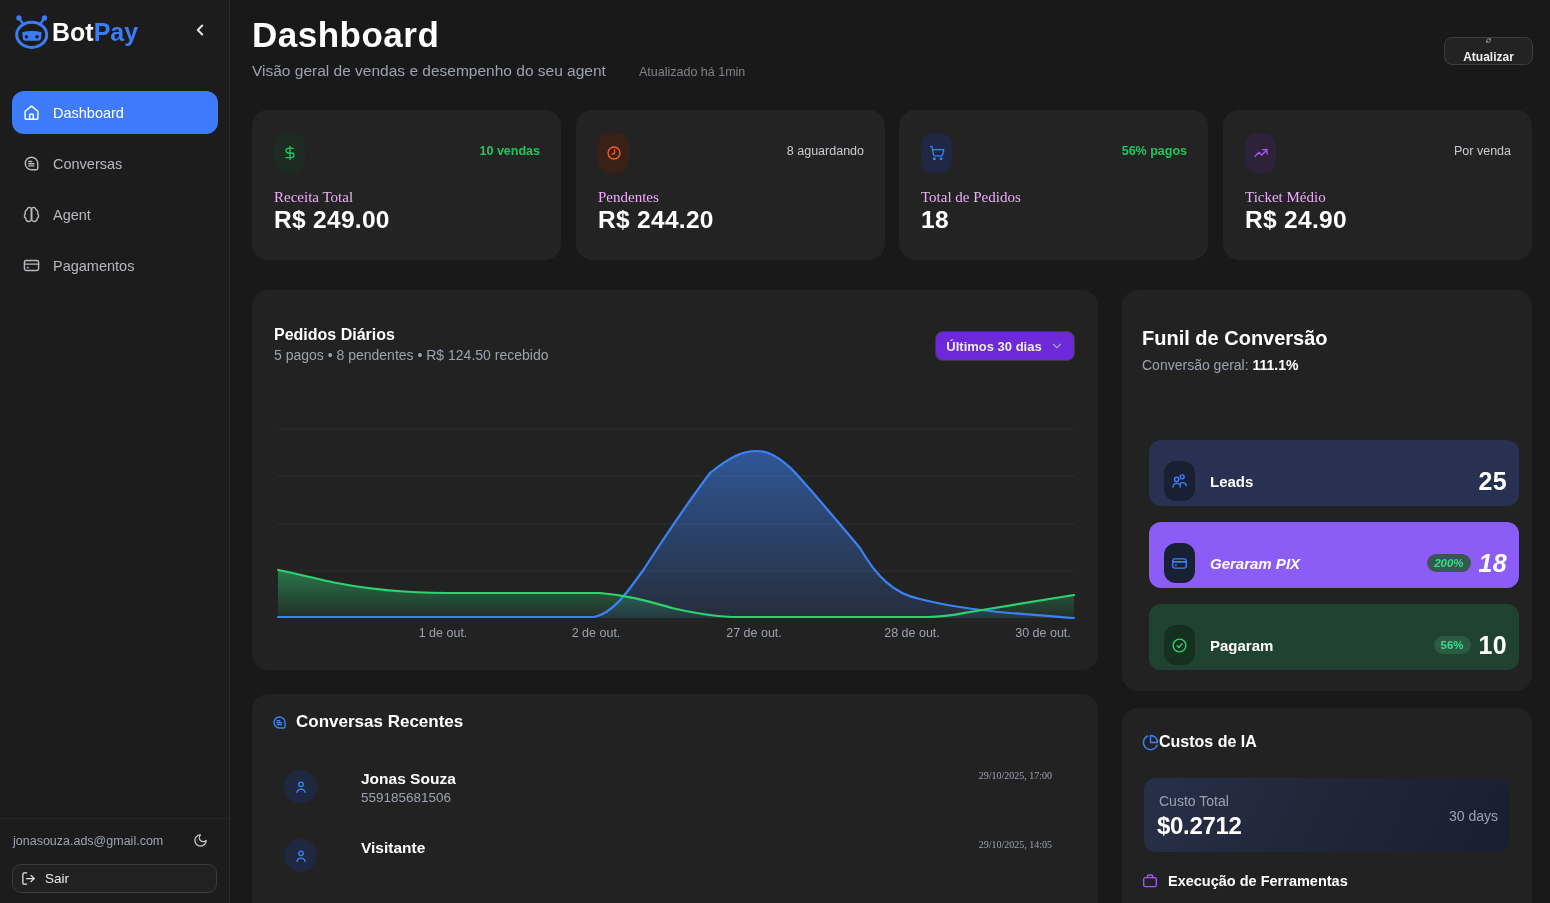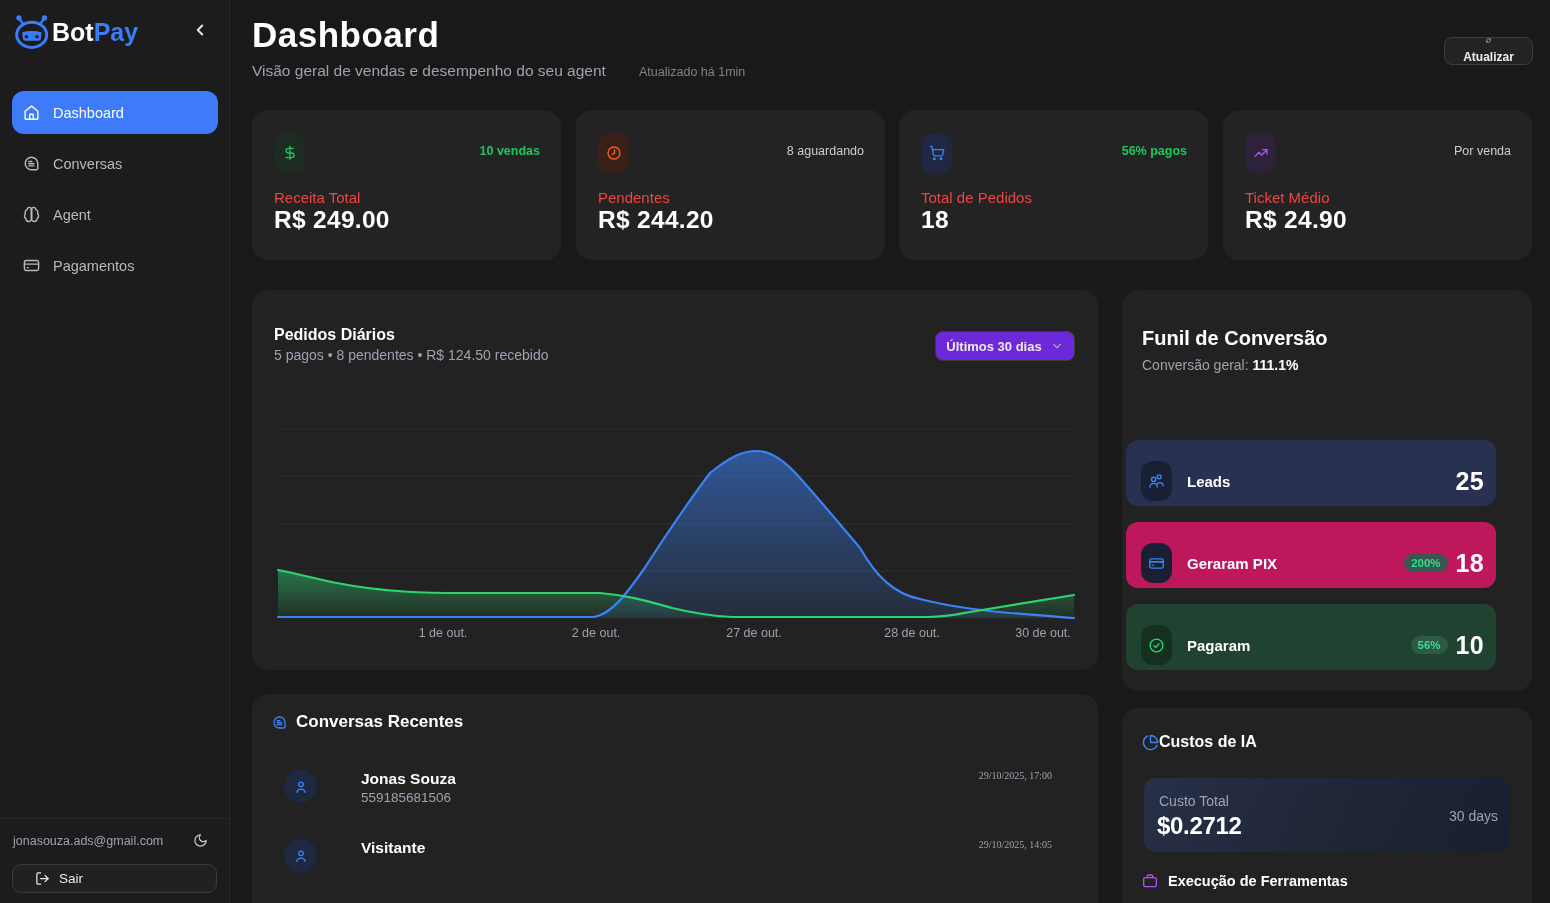--- a/index.html
+++ b/index.html
@@ -19,56 +19,56 @@
   .nav-item { height:43px; display:flex; align-items:center; gap:13px; padding:0 11px;
     border-radius:12px; color:#b6b9bf; font-size:14.5px; margin-bottom:8px; }
   .nav-item svg { width:17px; height:17px; flex:0 0 17px; }
   .nav-item.active { background:#3d7bfa; color:#fff; }
 
   #side-footer { position:absolute; left:0; bottom:0; width:100%; padding:14px 12px 10px;
     border-top:1px solid #272727; }
   #side-email { display:flex; align-items:center; justify-content:space-between;
     color:#9ca3af; font-size:12.5px; padding:0 9px 0 1px; }
   #sair { margin-top:16px; height:29px; border:1px solid #3a3a3a; border-radius:9px;
-    background:#212121; display:flex; align-items:center; gap:9px; padding:0 0 0 22px;
+    background:#212121; display:flex; align-items:center; gap:9px; padding:0 0 0 8px;
     color:#e8e8e8; font-size:13.5px; }
 
   
   #h-title { position:absolute; left:252px; top:15px; font-size:35px; font-weight:bold; letter-spacing:0.5px; }
   #h-sub { position:absolute; left:252px; top:62px; font-size:15.5px; color:#9ca3af; }
   #h-upd { position:absolute; left:639px; top:65px; font-size:12.5px; color:#7e8389; }
   #btn-refresh { position:absolute; left:1444px; top:37px; width:89px; height:28px;
     border:1px solid #3d3d3d; border-radius:8px; background:#232323; display:flex;
     align-items:center; justify-content:center; gap:7px; font-size:12px; font-weight:bold; color:#f0f0f0;flex-direction:column; }
 
   
   .stat { position:absolute; top:110px; width:309px; height:150px; background:#232323; border-radius:16px; }
   .stat .tile { position:absolute; left:22px; top:23px; width:31px; height:40px; border-radius:12px;
     display:flex; align-items:center; justify-content:center; }
   .stat .tile svg { width:16px; height:16px; }
   .stat .tr { position:absolute; right:21px; top:34px; font-size:12.5px; font-weight:bold; }
-  .stat .lbl { position:absolute; left:22px; top:79px; font-size:15px; color:#ef4444; }
+  .stat .lbl { position:absolute; left:22px; top:79px; font-size:15px; color:#f0abfc;font-family:Liberation Serif, serif; }
   .stat .val { position:absolute; left:22px; top:96px; font-size:24.5px; font-weight:bold; letter-spacing:0.3px; }
 
   
   .card { position:absolute; background:#222222; border-radius:16px; }
 
   
   #chart-card { left:252px; top:290px; width:846px; height:380px; }
   #chart-title { position:absolute; left:22px; top:36px; font-size:16px; font-weight:bold; }
   #chart-sub { position:absolute; left:22px; top:57px; font-size:14px; color:#9ca3af; }
   #dd { position:absolute; left:683px; top:41px; width:140px; height:30px; border:1px solid #3d3d3d;
     border-radius:8px; display:flex; align-items:center; justify-content:center; gap:8px;
     font-size:13px; font-weight:bold; color:#ededed; background:#6d28d9; }
 
   
   #funnel { left:1122px; top:290px; width:410px; height:401px; }
   #funnel h2 { position:absolute; left:20px; top:37px; font-size:20px; font-weight:bold; }
   #funnel .sub { position:absolute; left:20px; top:67px; font-size:14px; color:#9ca3af; }
-  .frow { position:absolute; left:4px; width:370px; height:66px; border-radius:12px;
+  .frow { position:absolute; left:27px; width:370px; height:66px; border-radius:12px;
     display:flex; align-items:center; padding:16px 12px 0 15px; }
   .frow .tile { width:31px; height:40px; border-radius:12px; display:flex; align-items:center;
     justify-content:center; margin-right:15px; }
   .frow .tile svg { width:17px; height:17px; }
   .frow .name { font-size:15px; font-weight:bold; flex:1; }
   .badge { font-size:11.5px; font-weight:bold; color:#36dd8e; background:#36584e;
     border-radius:10px; padding:3px 7px; margin-right:8px; }
   .frow .num { font-size:25px; font-weight:bold; letter-spacing:0.3px; }
 
   
@@ -285,21 +285,21 @@
           <circle cx="8" cy="9" r="3"></circle>
           <path d="M2.8 19.8a5.2 5.2 0 0 1 10.4 0"></path>
           <circle cx="15.8" cy="5.4" r="2.8"></circle>
           <path d="M12.2 16.4a4.9 4.9 0 0 1 9.3 1.5"></path>
         </svg>
     </div>
     <div class="name">Leads</div>
     <div class="num">25</div>
   </div>
 
-  <div class="frow" style="top:232px; background:#be185d;">
+  <div class="frow" style="top:232px; background:#8b5cf6;font-style:italic;">
     <div class="tile" style="background:#1a2034;">
       <svg viewBox="0 0 24 24" fill="none" stroke="#3b82f6" stroke-width="2" stroke-linecap="round" stroke-linejoin="round">
           <rect x="2.5" y="5.5" width="19" height="13" rx="2.5"></rect>
           <line x1="2.5" y1="9.8" x2="21.5" y2="9.8" stroke-width="2.4"></line>
           <line x1="6.3" y1="14.5" x2="7.3" y2="14.5"></line>
         </svg>
     </div>
     <div class="name">Geraram PIX</div>
     <div class="badge">200%</div>
     <div class="num">18</div>

